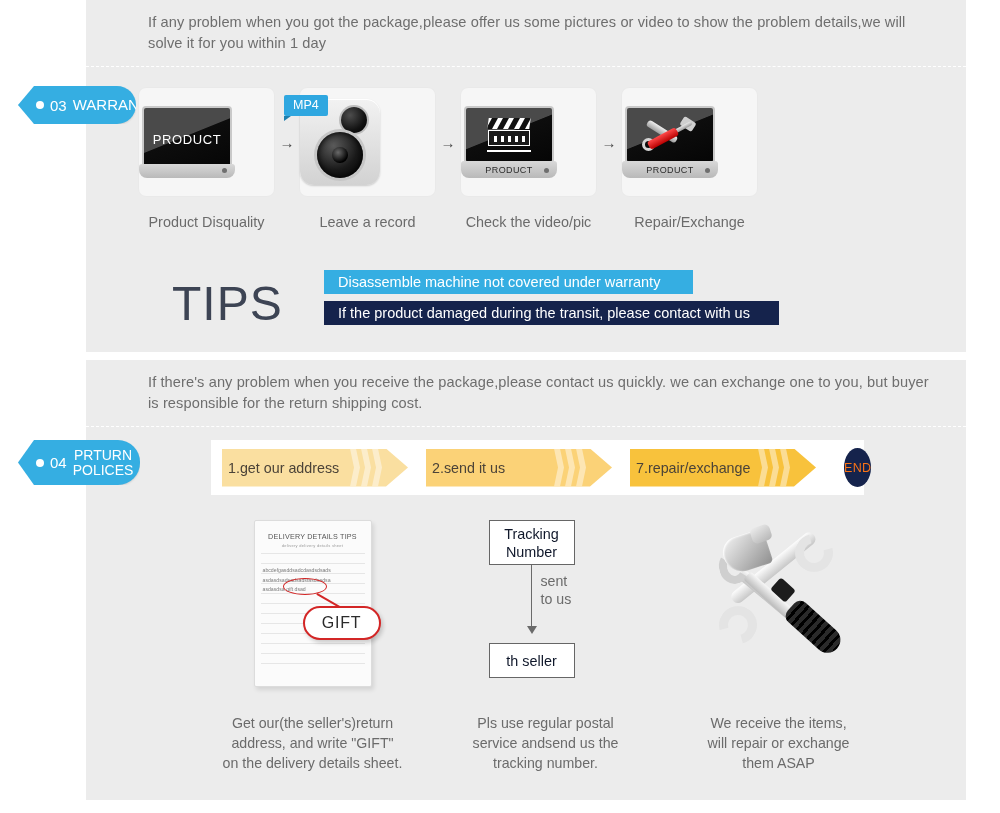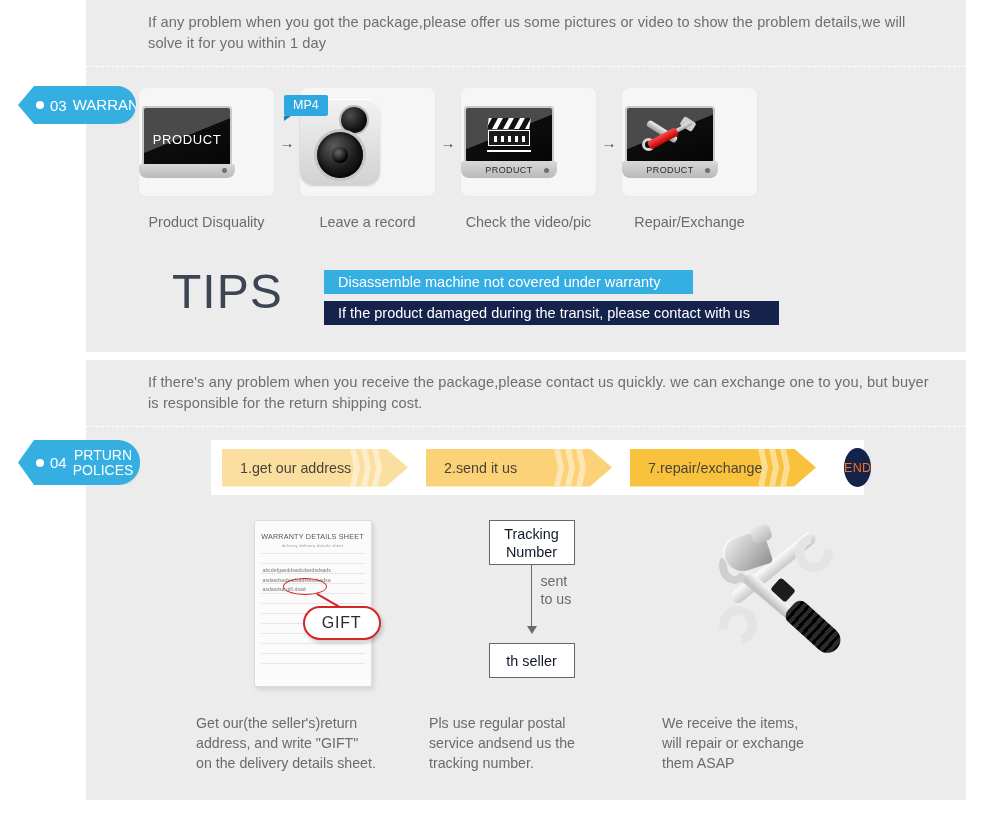--- a/index.html
+++ b/index.html
@@ -183,42 +183,42 @@
     border: 3.5px solid #d5d5d5; background: transparent;
   }
   .tools-sm .wr2 {
     position: absolute; right: 4px; top: 5px; width: 14px; height: 10px;
     background: #cfcfcf; border-radius: 2px; transform: rotate(32deg);
   }
 
   
   #tips-block { position: absolute; left: 172px; top: 260px; }
   .tips-word {
-    position: absolute; left: 0; top: 4px;
+    position: absolute; left: 0; top: 16px;
     font-size: 48px; color: #3d4454; font-weight: 300; letter-spacing: 1px;
     font-family: "Liberation Sans", sans-serif;
   }
   .tip-bar {
     position: absolute; color: #fff; font-size: 14.5px;
     display: flex; align-items: center; padding-left: 14px;
   }
   #tip-1 { left: 152px; top: 10px;  width: 369px; height: 24px; background: #35aee2; }
   #tip-2 { left: 152px; top: 41px;  width: 455px; height: 24px; background: #15234c; }
 
   
   #flow-strip {
     position: absolute; left: 211px; top: 440px;
     width: 653px; height: 55px; background: #fff;
     display: flex; align-items: center;
   }
   .chev {
     position: relative; height: 38px;
     display: flex; align-items: center;
     color: #4b4338; font-size: 14.3px;
-    padding-left: 18px; padding-right: 42px;
+    padding-left: 6px; padding-right: 42px;
     -webkit-clip-path: polygon(0 0, calc(100% - 22px) 0, 100% 50%, calc(100% - 22px) 100%, 0 100%);
     clip-path: polygon(0 0, calc(100% - 22px) 0, 100% 50%, calc(100% - 22px) 100%, 0 100%);
   }
   .chev .ticks {
     position: absolute; right: 24px; top: 0; height: 38px; width: 34px;
     display: flex; align-items: center;
   }
   .chev .ticks span {
     position: absolute; width: 10px; height: 38px;
     background: rgba(255,255,255,.45);
@@ -238,21 +238,21 @@
 
   
   #bottom-cols {
     position: absolute; left: 196px; top: 520px;
     width: 700px; display: flex; align-items: flex-start;
   }
   .bcol { width: 233px; }
   .bcol-art { height: 185px; display: flex; align-items: flex-start; justify-content: center; }
   .bcol-cap {
     margin-top: 8px; font-size: 14.2px; color: #6b6b6b;
-    line-height: 1.42; white-space: pre-line;
+    line-height: 1.42; text-align: center; white-space: pre-line;
   }
 
   
   .sheet {
     position: relative; width: 118px; height: 167px;
     background: #fbfbfb;
     border: 1px solid #dcdcdc;
     box-shadow: 2px 3px 4px rgba(0,0,0,.10);
     border-radius: 2px;
   }
@@ -511,21 +511,21 @@
       </span>
     </div>
     <div class="end-badge">END</div>
   </div>
 
   <div id="bottom-cols">
 
     <div class="bcol">
       <div class="bcol-art">
         <div class="sheet">
-          <div class="sheet-title">WARRANTY DETAILS SHEET</div>
+          <div class="sheet-title">DELIVERY DETAILS TIPS</div>
           <div class="sheet-sub">delivery            delivery details sheet</div>
           <div class="sheet-lines">
             <div></div>
               <div></div>
               <div></div>
               <div></div>
               <div></div>
               <div></div>
             <div></div>
               <div></div>

